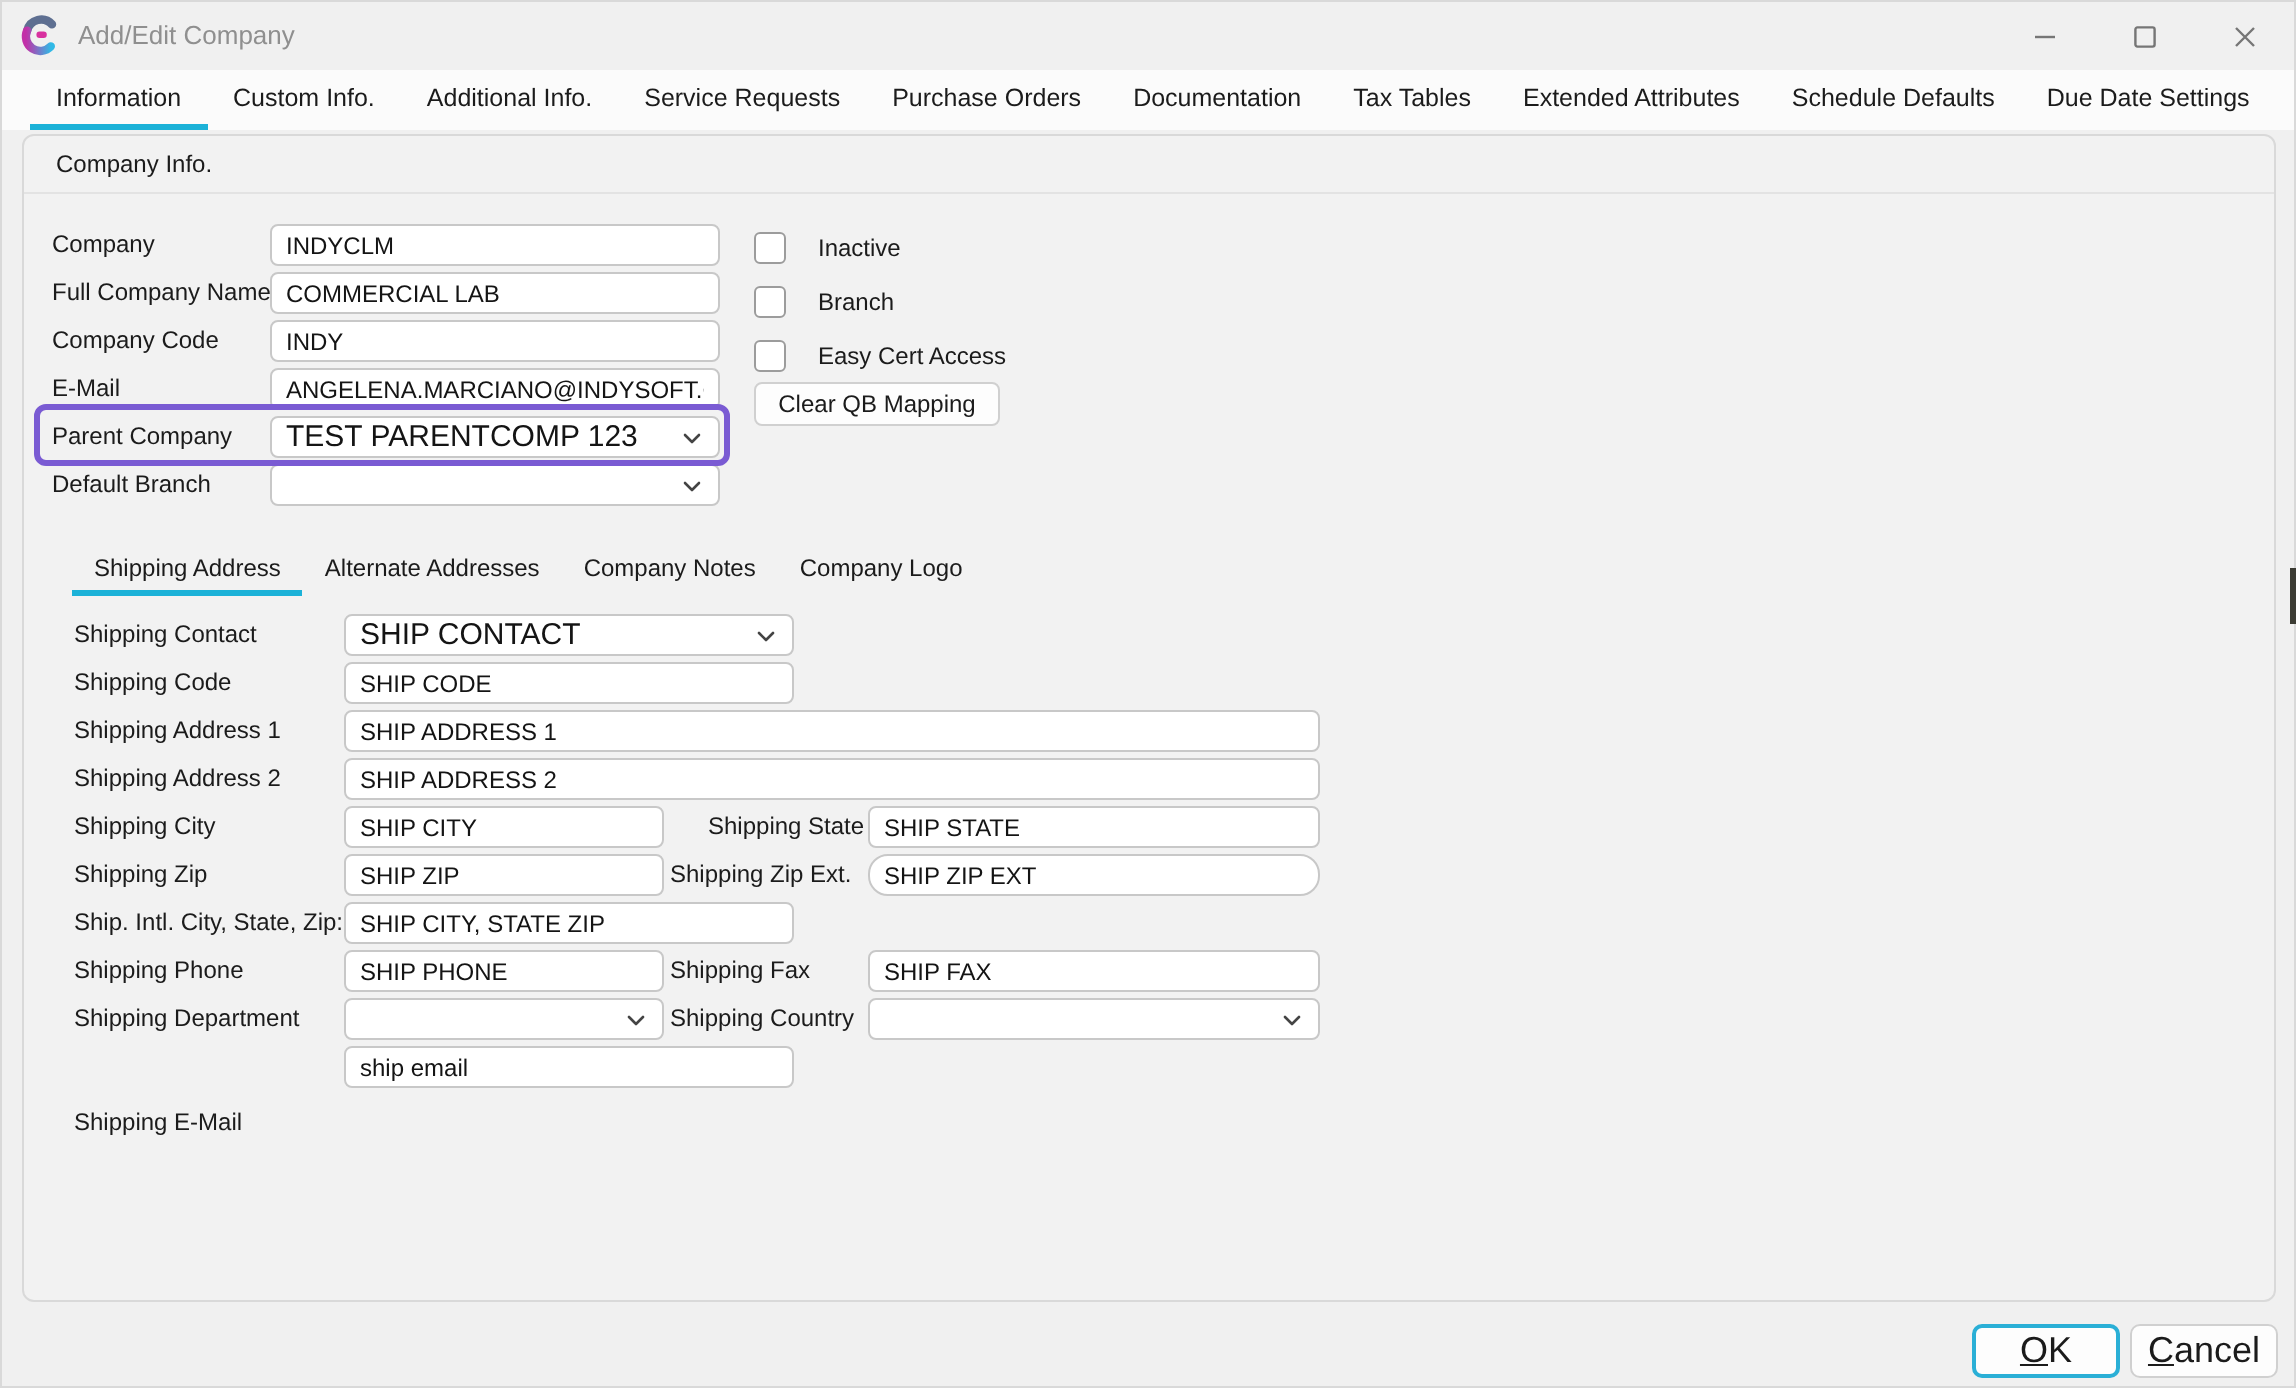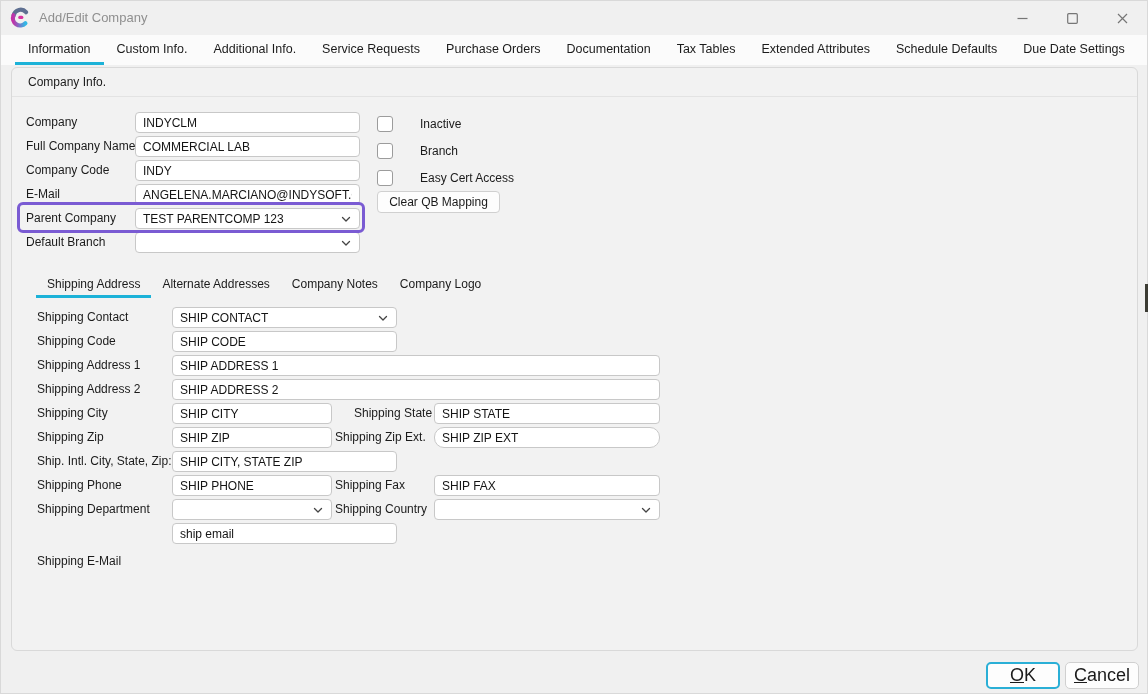--- a/index.html
+++ b/index.html
@@ -33,26 +33,26 @@
   .group-header { position:absolute; left:0; top:0; width:100%; height:29px;
                   border-bottom:1px solid #e3e3e3; font-size:12px; color:#1b1b1b;
                   display:flex; align-items:center; padding-left:16px; }
 
   
   .flabel { position:absolute; font-size:12px; color:#1b1b1b; line-height:21px; white-space:nowrap; }
   .tinput { position:absolute; height:21px; background:#fff; border:1px solid #c8c8c8;
             border-radius:4px; font-family:"Liberation Sans",sans-serif; font-size:12px;
             color:#141414; padding:0 7px; outline:none; }
   .combo { position:absolute; height:21px; background:#fff; border:1px solid #c8c8c8;
-           border-radius:4px; font-size:12px; color:#141414; display:flex;
+           border-radius:4px; font-size:15px; color:#141414; display:flex;
            align-items:center; padding:0 7px; }
   .combo .cval { flex:1; white-space:nowrap; overflow:hidden; }
   .combo .chev { flex:0 0 auto; margin-left:4px; display:flex; align-items:center; }
 
-  .checkrow { position:absolute; display:flex; align-items:center; gap:27px; }
+  .checkrow { position:absolute; display:flex; align-items:center; gap:16px; }
   .cbox { width:16px; height:16px; background:#fff; border:1px solid #9c9c9c; border-radius:3px; }
   .cbl { font-size:12px; color:#1b1b1b; }
 
   .pushbtn { position:absolute; background:#fdfdfd; border:1px solid #d0d0d0; border-radius:4px;
              font-family:"Liberation Sans",sans-serif; font-size:12px; color:#1b1b1b;
              display:flex; align-items:center; justify-content:center; cursor:default; }
 
   .highlight-box { position:absolute; left:15px; top:200px; width:348px; height:31px;
                    border:3px solid #7a5bd3; border-radius:6px; pointer-events:none; z-index:5; }
 

